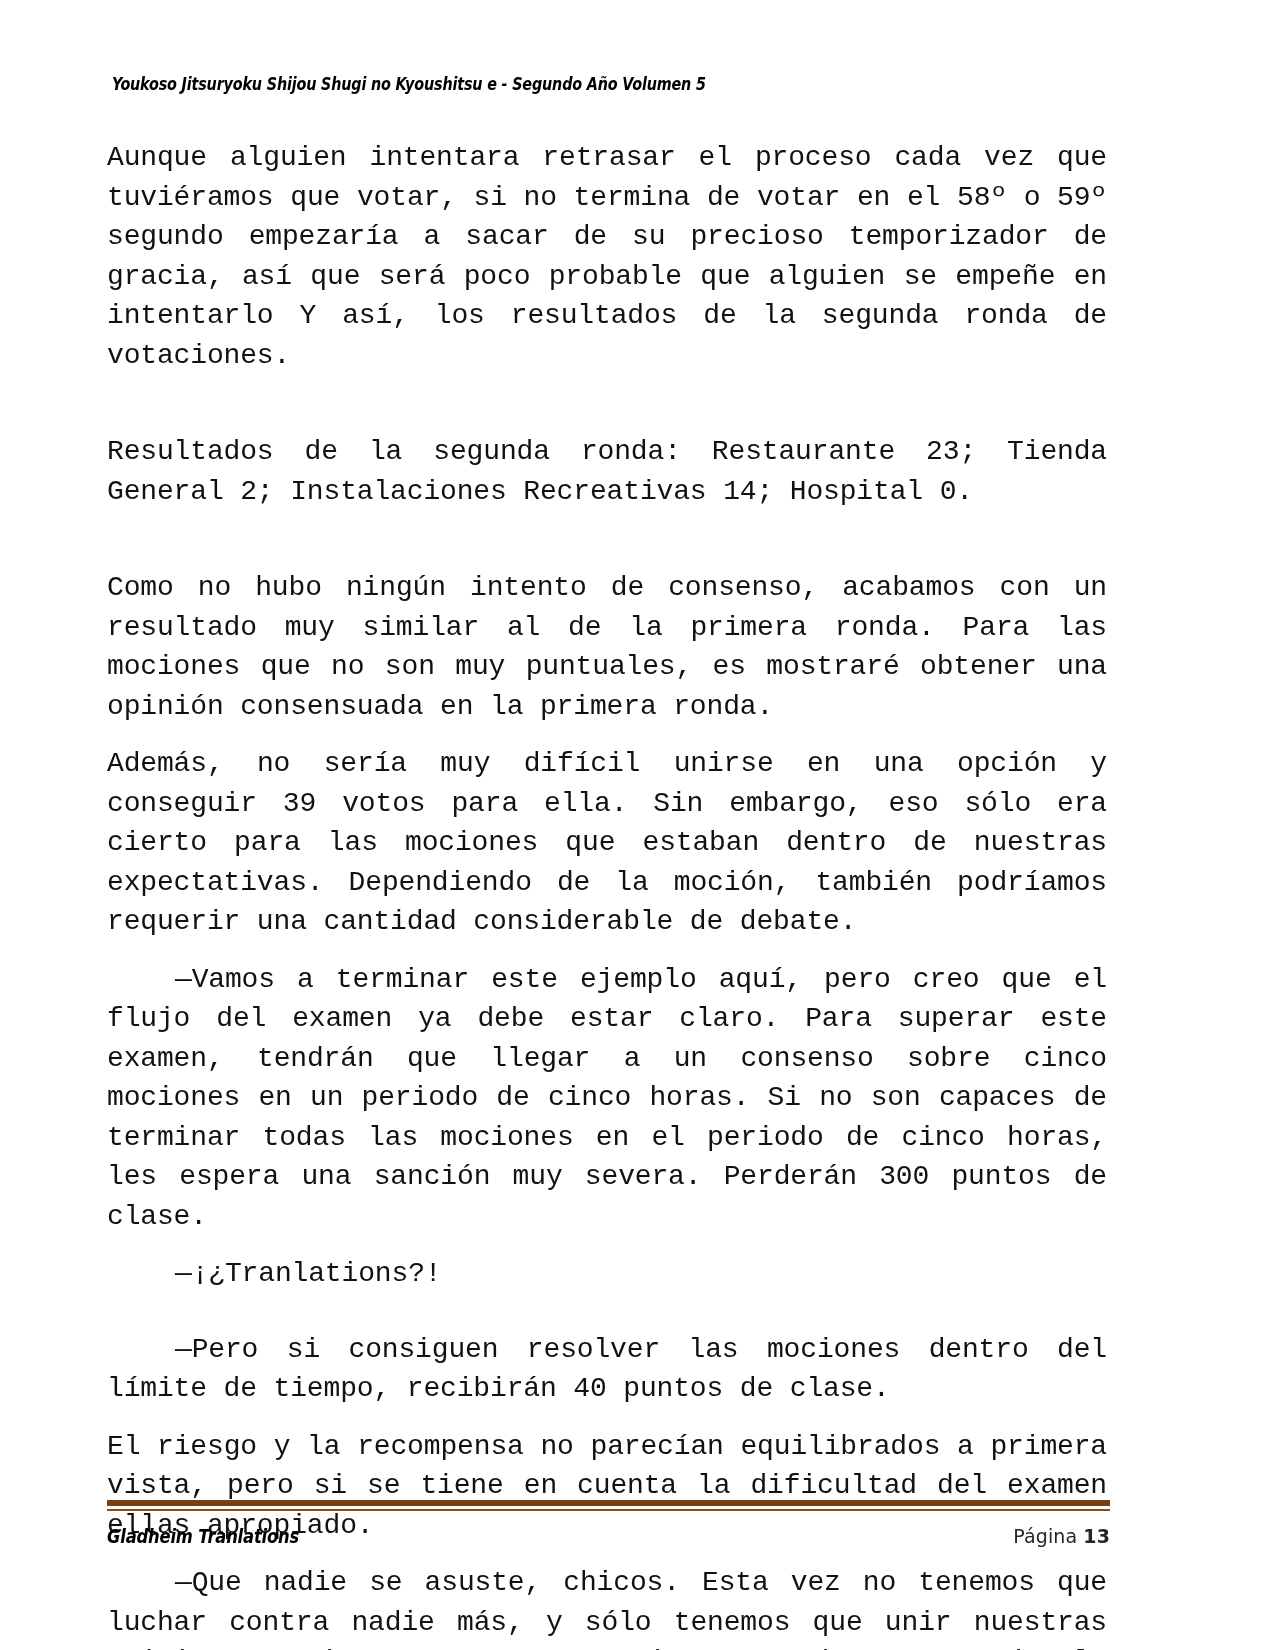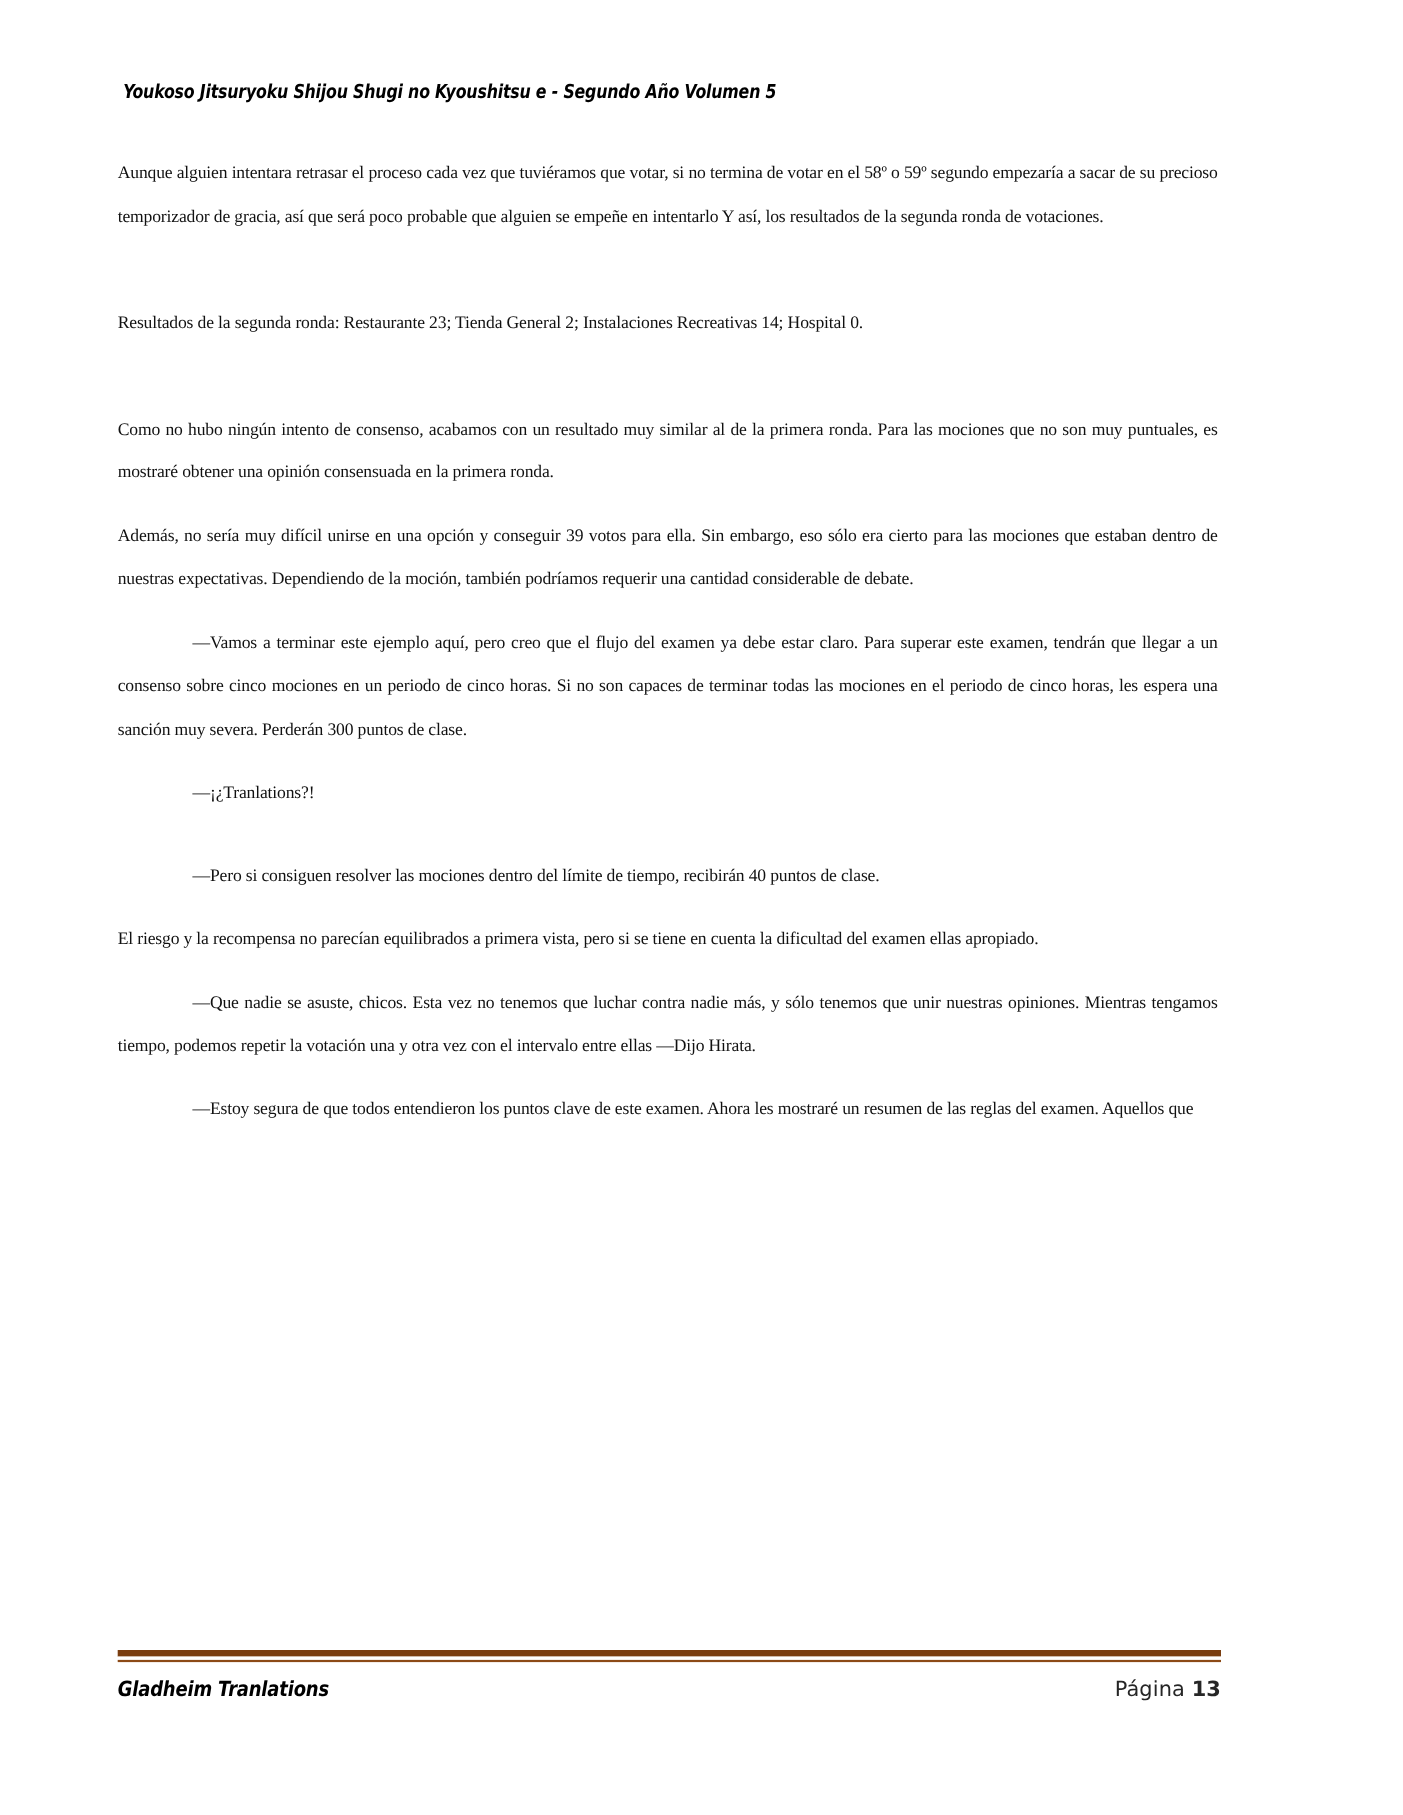--- a/index.html
+++ b/index.html
@@ -44,22 +44,22 @@
 
   
   .content {
     position: absolute;
     top: 138px;
     left: 107px;
     width: 1000px;
   }
 
   .para {
-    font-family: Liberation Serif, serif;
-    font-size: 16px;
+    font-family: Liberation Mono, monospace;
+    font-size: 28px;
     line-height: 39.5px;
     color: #111111;
     text-align: justify;
     text-justify: inter-word;
     margin: 0;
     letter-spacing: -0.15px;
     word-spacing: 0px;
     -webkit-hyphens: none;
     hyphens: none;
   }

